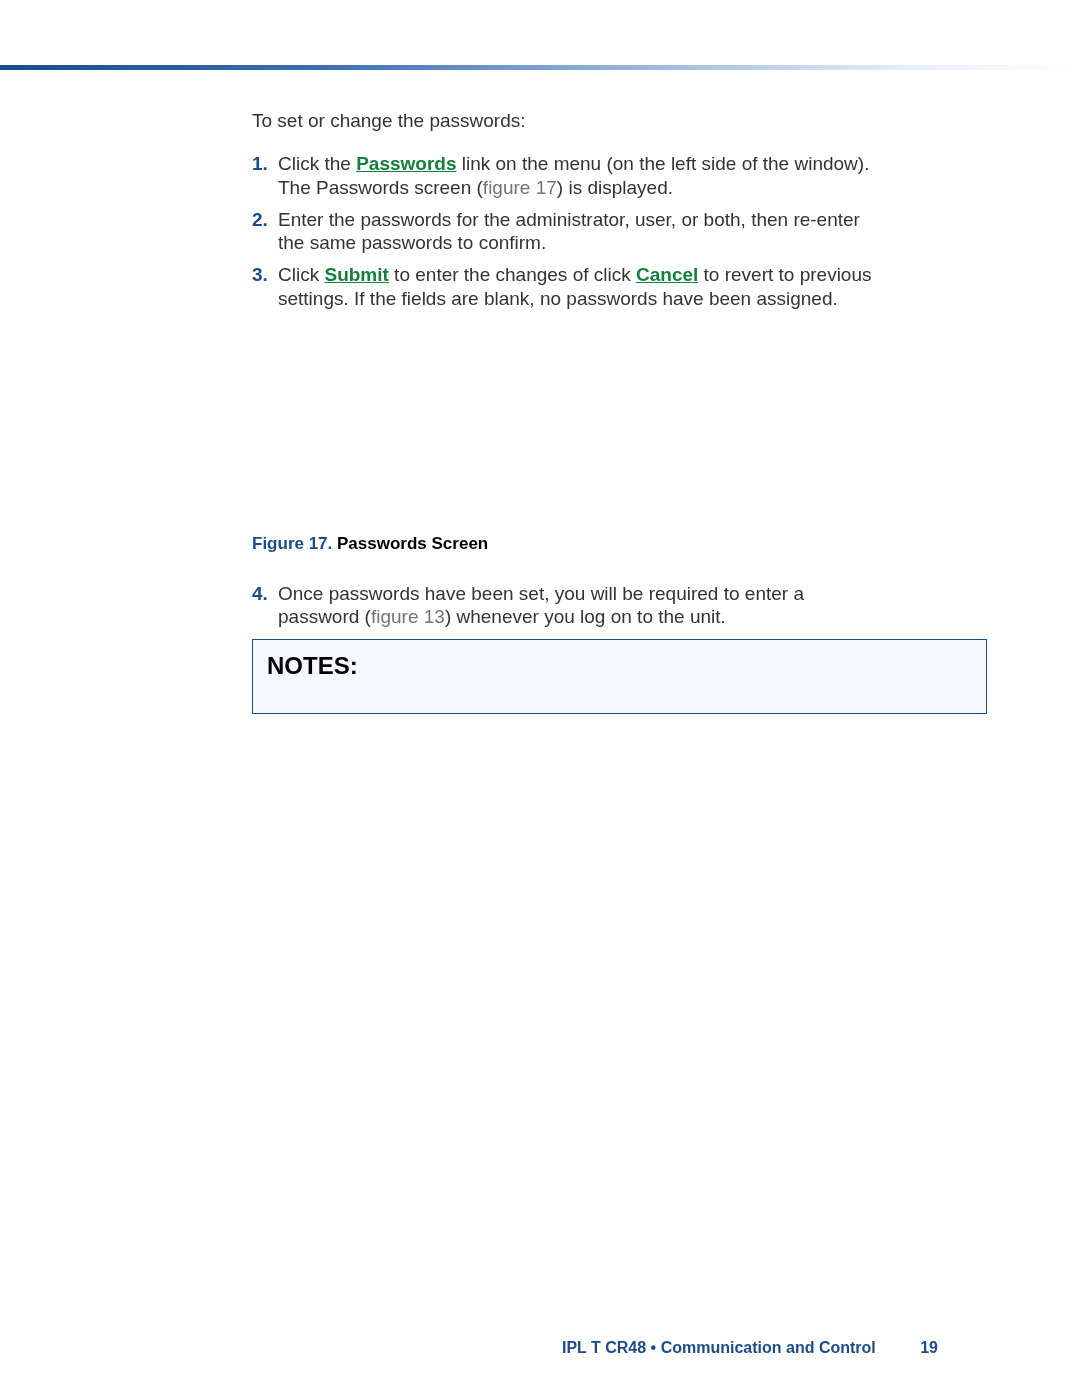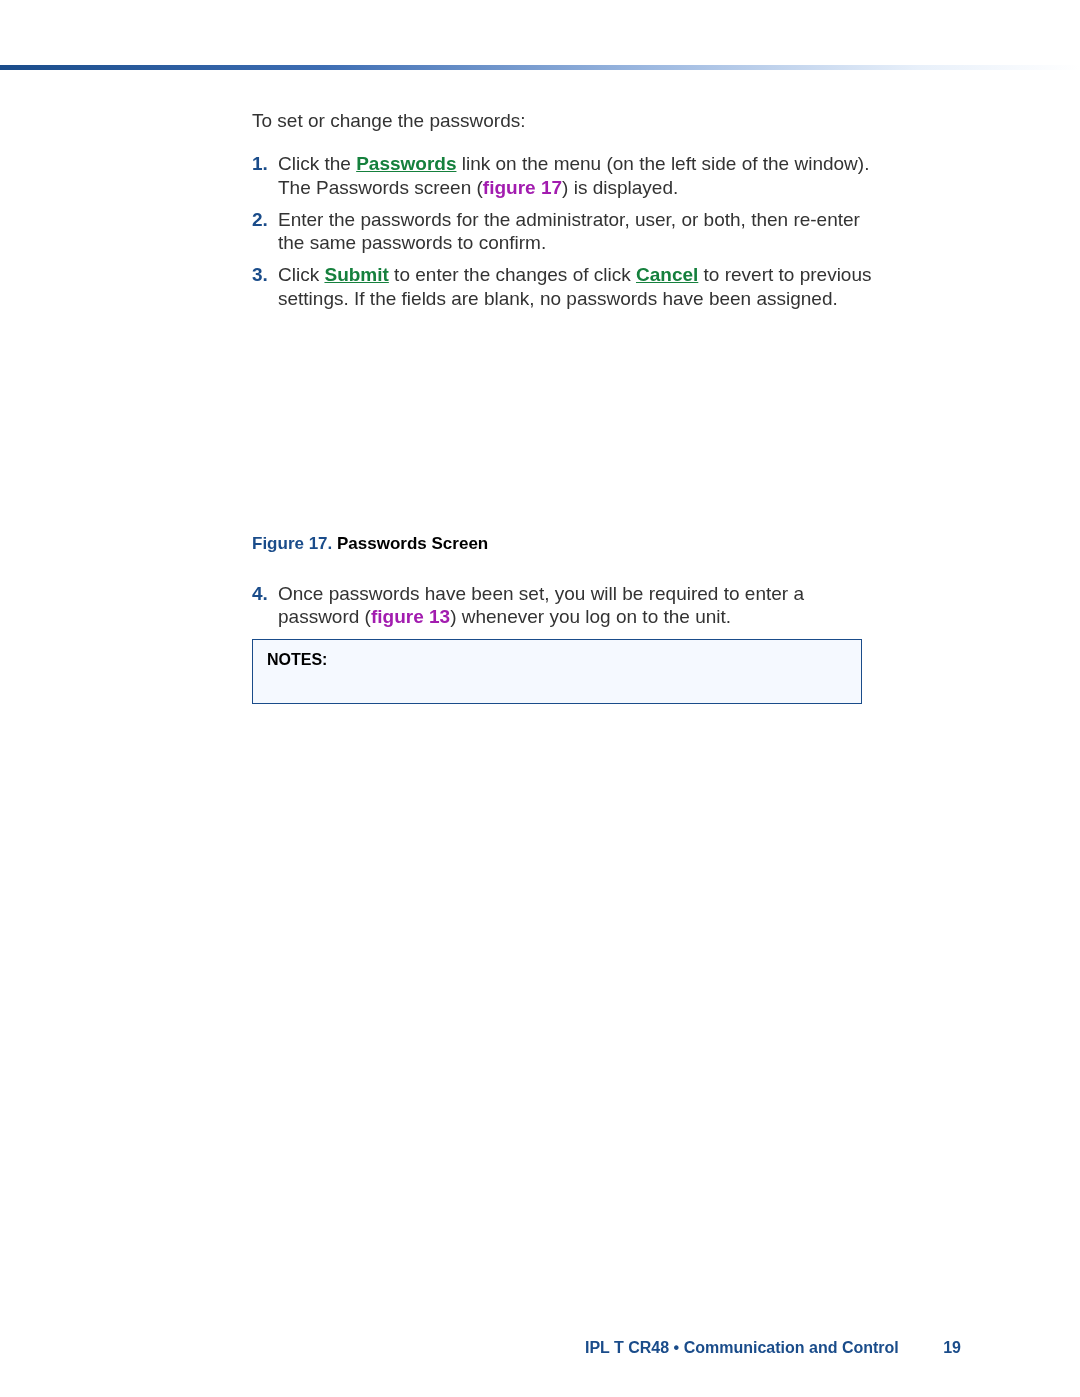--- a/index.html
+++ b/index.html
@@ -51,22 +51,22 @@
     }
     .list-body {
       flex: 1;
     }
     .bold {
       font-weight: 700;
       color: #15803d;
       text-decoration: underline;
     }
     .link-ref {
-      color: #a21caf;
-      font-weight: 700;
+      color: #737373;
+      font-weight: 400;
       margin-top: 25px;
     }
     .figure-placeholder {
       height: 215px;
     }
     .figure-caption {
       font-size: 17px;
       font-weight: 700;
       margin-bottom: 28px;
     }
@@ -74,45 +74,45 @@
       color: #1a4c8a;
     }
     .figure-caption .fig-title {
       color: #000;
     }
     .notes-box {
       border: 1px solid #1a4c8a;
       background: #f5f9ff;
       padding: 10px 14px 14px 14px;
       margin-top: 10px;
-      font-size: 16px;
+      font-size: 24px;
       line-height: 1.3;
       font-weight: 300;
       color: #333;
-      width: 610px;
+      width: 735px;
     }
     .notes-row {
       display: flex;
     }
     .notes-label {
       font-weight: 700;
       color: #000;
       min-width: 74px;
       flex-shrink: 0;
     }
     .notes-body {
       flex: 1;
     }
     .notes-spacer {
       height: 18px;
     }
     .footer {
       position: absolute;
       bottom: 40px;
-      right: 119px;
+      right: 142px;
       font-size: 16px;
       color: #1a4c8a;
       font-weight: 700;
     }
     .footer-title {
       margin-right: 40px;
     }
     .footer-page {
       color: #1a4c8a;
     }

